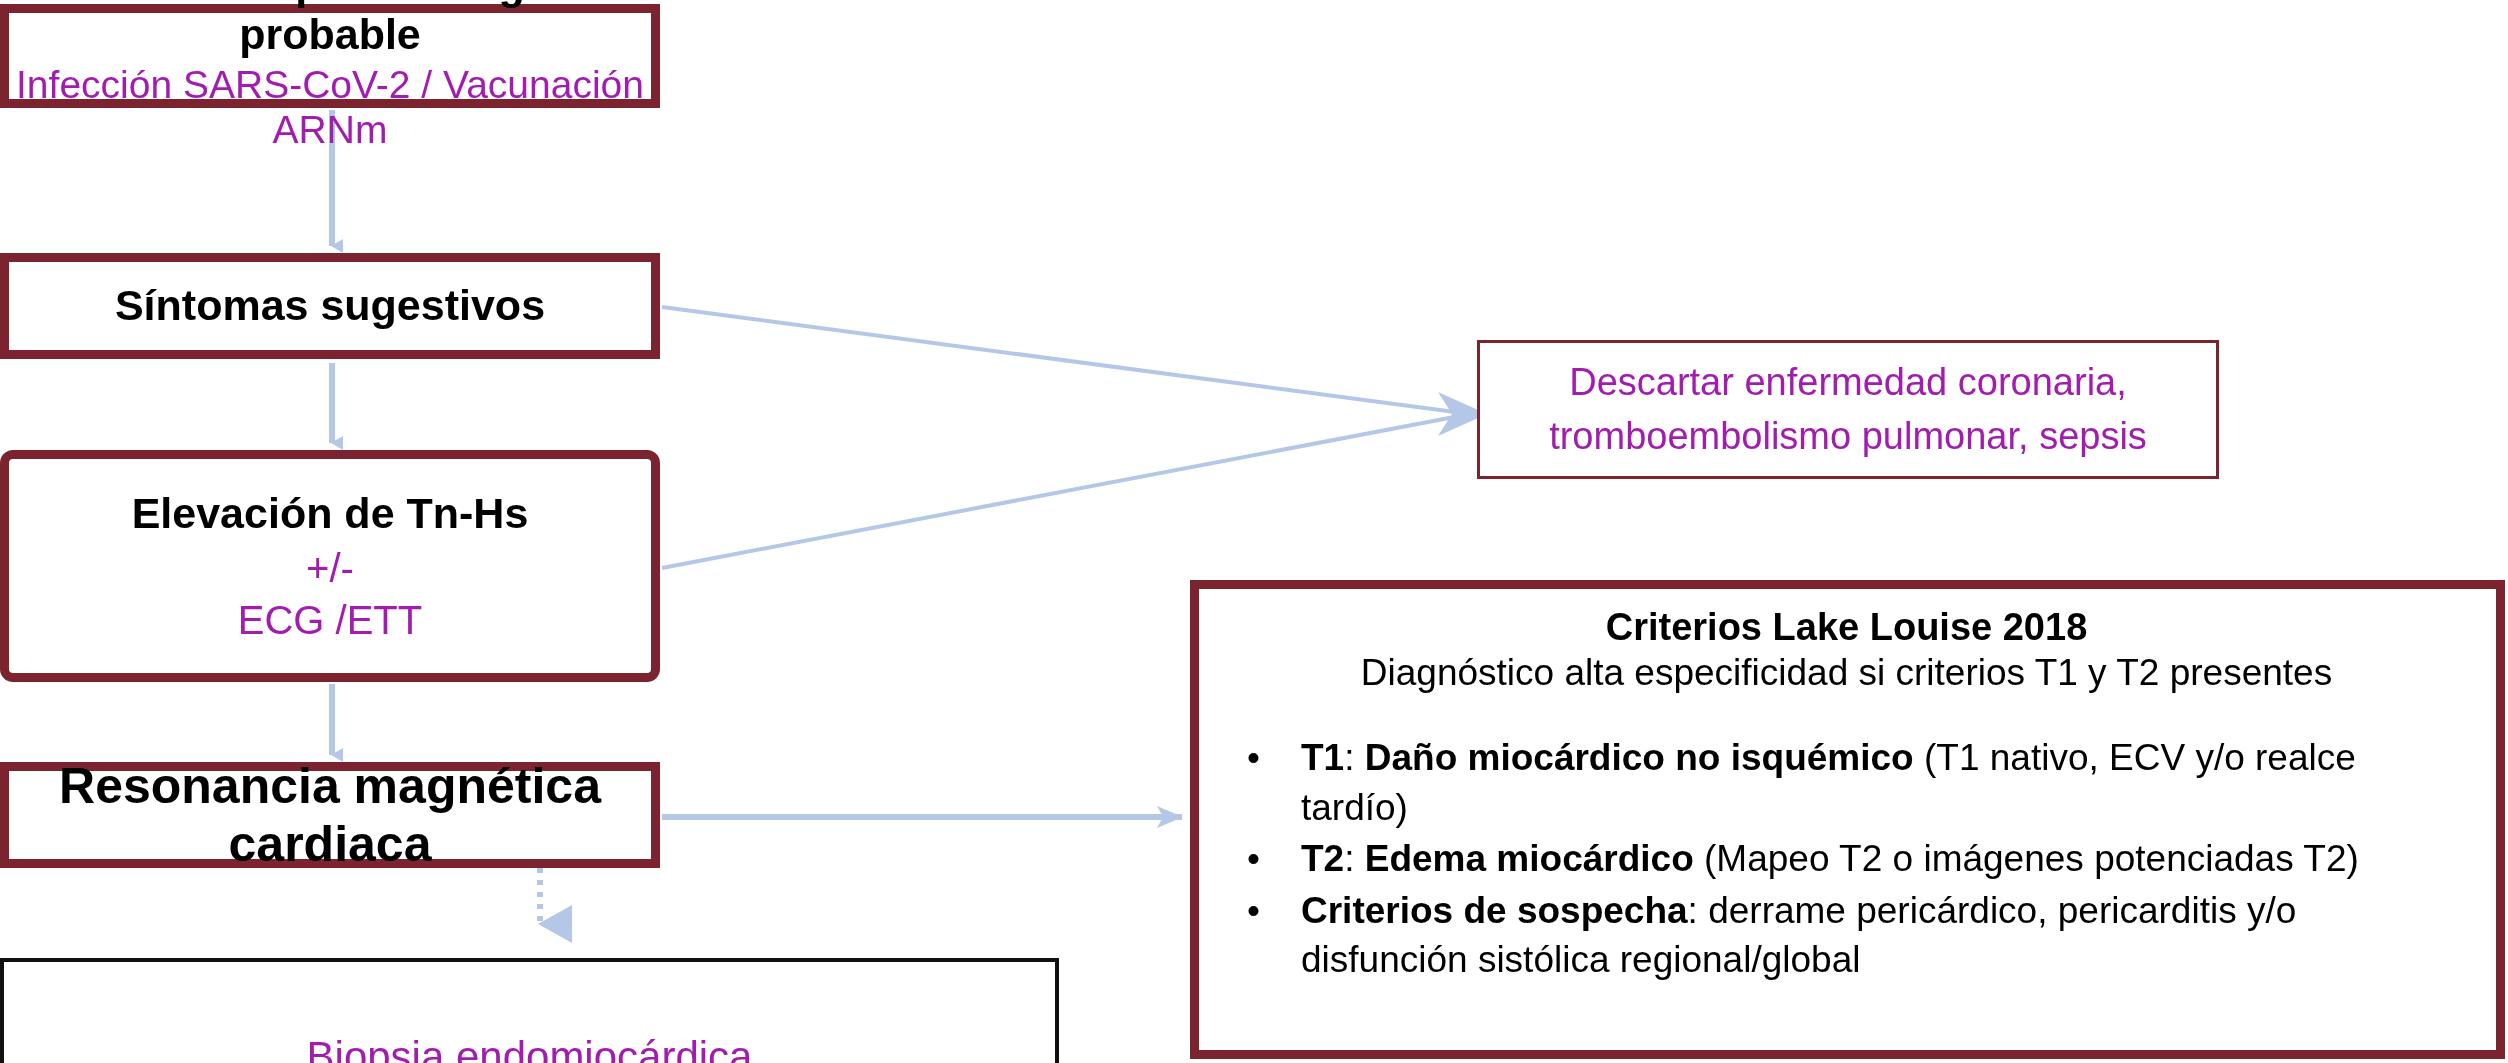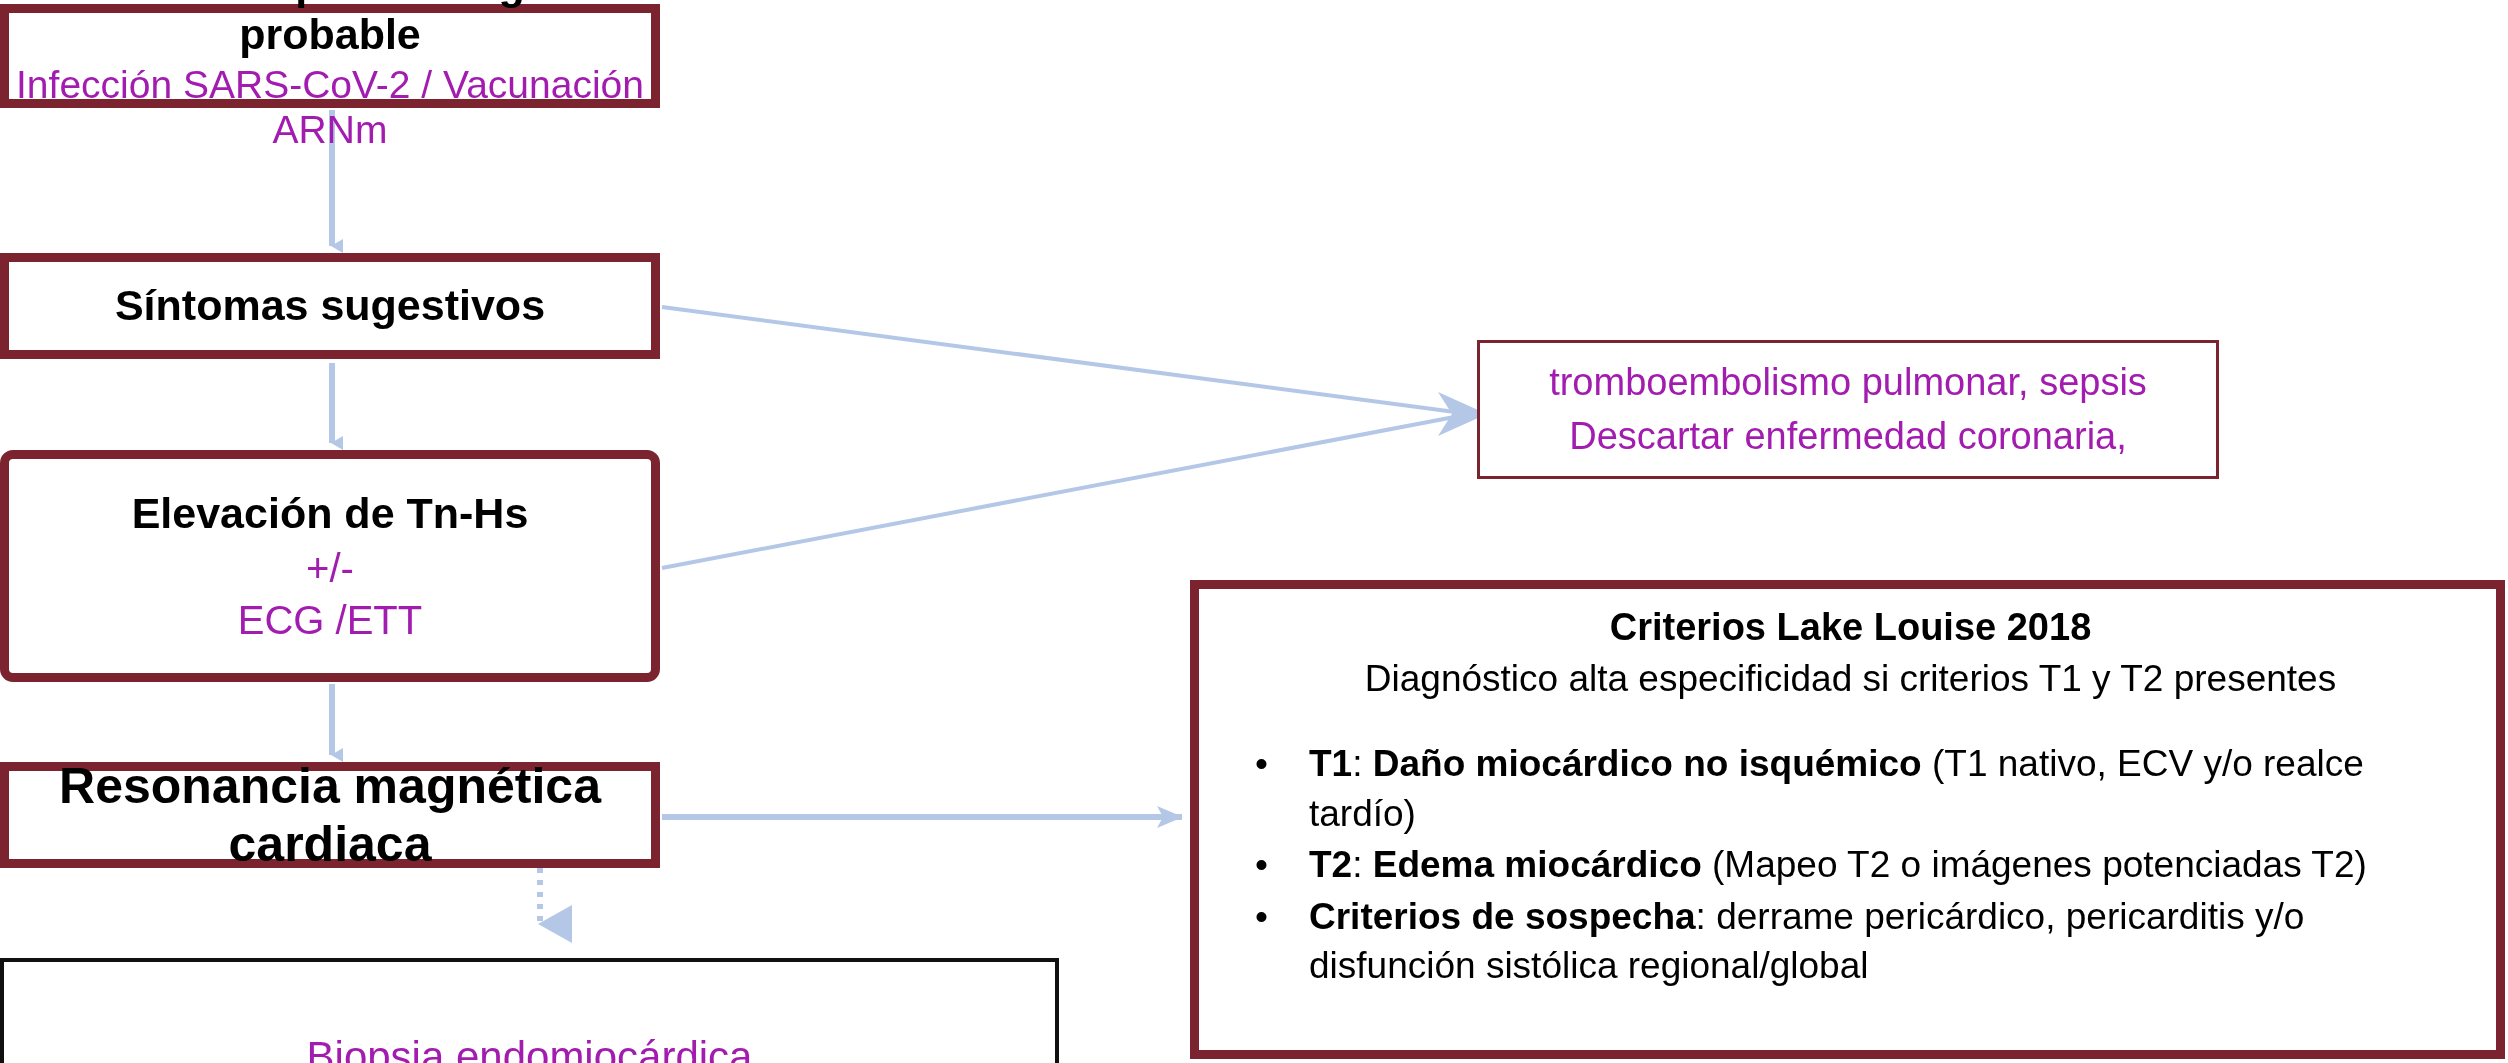--- a/index.html
+++ b/index.html
@@ -75,36 +75,35 @@
   #node-resonancia .ttl { font-size: 50px; }
 
   #node-biopsia .sub    { font-size: 42px; }
 
   #node-descartar { padding: 0 18px; }
   #node-descartar .sub  { font-size: 38px; line-height: 1.42; }
 
   
   #node-lakelouise {
     display: block;
-    padding: 16px 26px 10px 32px;
+    padding: 16px 26px 10px 24px;
     text-align: left;
   }
   .ll-head {
     text-align: center;
     font-size: 38px;
     font-weight: bold;
     color: #000;
     line-height: 1.2;
   }
   .ll-sub {
     text-align: center;
     font-size: 37px;
     color: #000;
     line-height: 1.2;
-    margin-top: 6px;
   }
   .ll-list {
     margin: 38px 0 0 0;
     padding: 0;
     list-style: none;
   }
   .ll-list li {
     position: relative;
     padding-left: 78px;
     font-size: 37px;
@@ -188,22 +187,22 @@
 
   <div class="node thick" id="node-resonancia">
     <div class="ttl">Resonancia magnética cardiaca</div>
   </div>
 
   <div class="node thin-black" id="node-biopsia">
     <div class="sub">Biopsia endomiocárdica</div>
   </div>
 
   <div class="node thin-red" id="node-descartar">
+    <div class="sub line-block">Descartar enfermedad coronaria,</div>
     <div class="sub line-block">tromboembolismo pulmonar, sepsis</div>
-    <div class="sub line-block">Descartar enfermedad coronaria,</div>
   </div>
 
   <div class="node thick" id="node-lakelouise">
     <div class="ll-head">Criterios Lake Louise 2018</div>
     <div class="ll-sub">Diagnóstico alta especificidad si criterios T1 y T2 presentes</div>
     <ul class="ll-list" id="ll-list">
         <li><span class="bullet">•</span><b>T1</b><span>: </span><b>Daño miocárdico no isquémico</b><span> (T1 nativo, ECV y/o realce tardío)</span></li>
         <li><span class="bullet">•</span><b>T2</b><span>: </span><b>Edema miocárdico</b><span> (Mapeo T2 o imágenes potenciadas T2)</span></li>
         <li><span class="bullet">•</span><b>Criterios de sospecha</b><span>: derrame pericárdico, pericarditis y/o disfunción sistólica regional/global</span></li>
       </ul>

